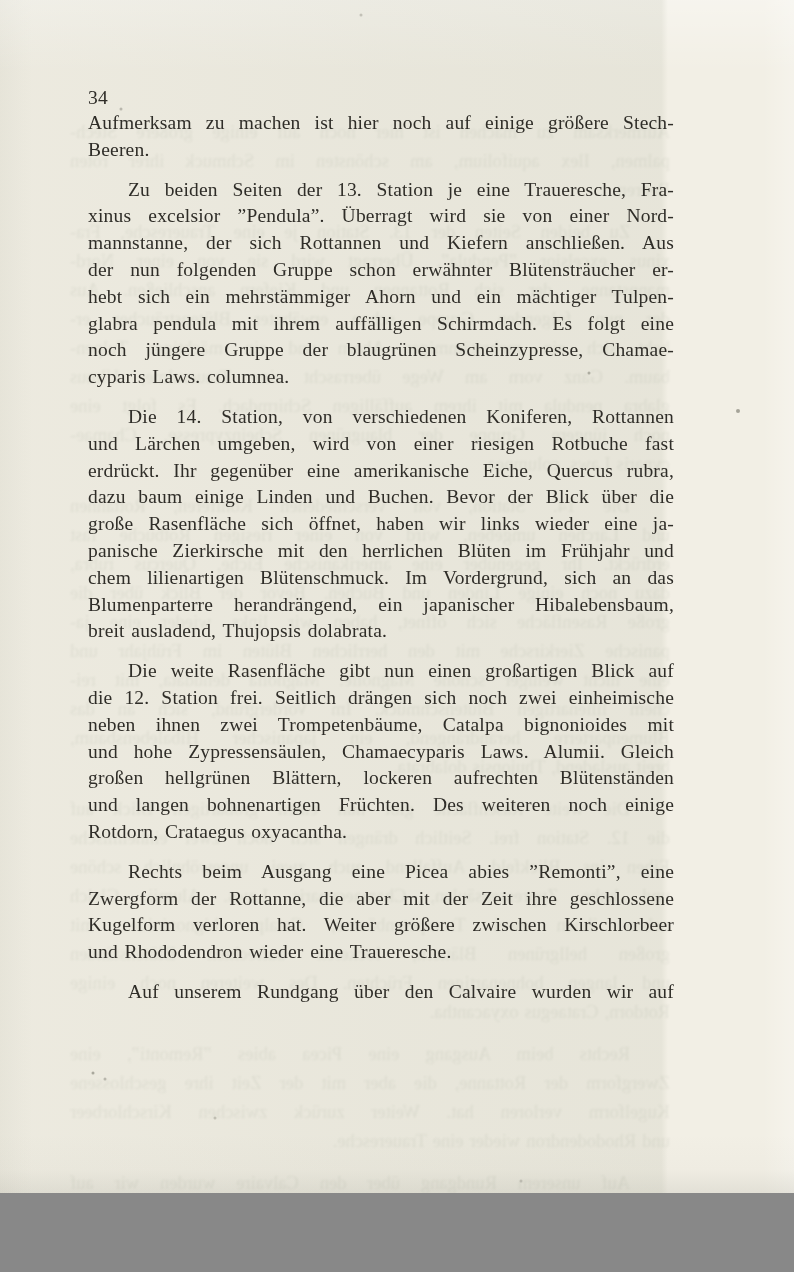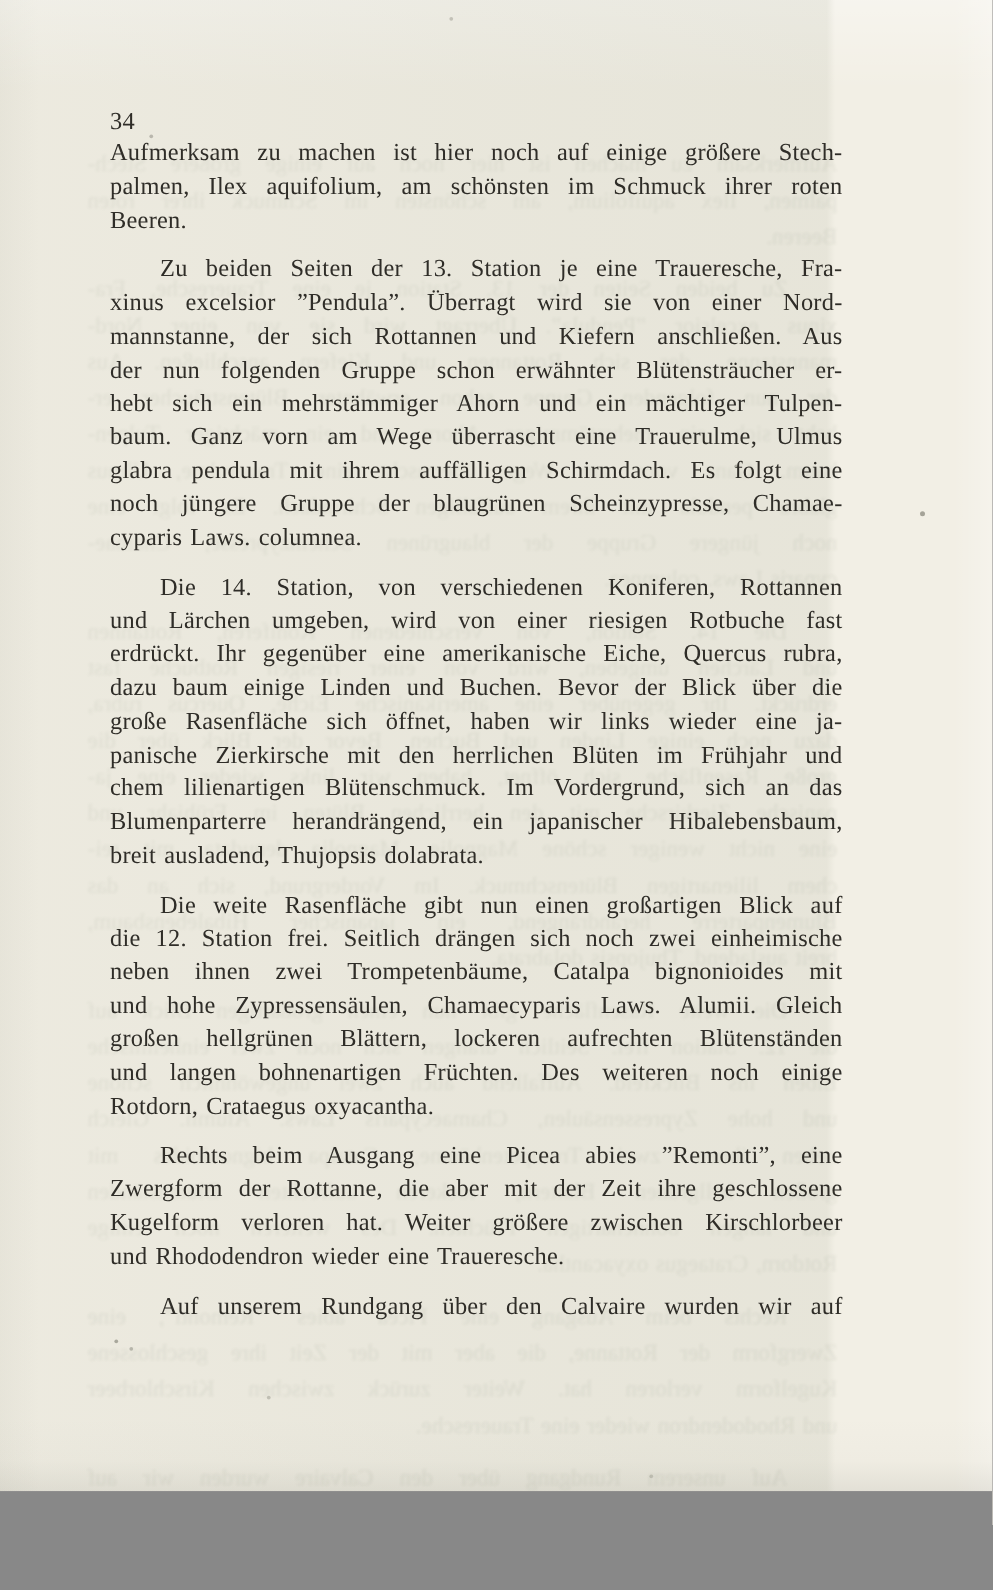--- a/index.html
+++ b/index.html
@@ -155,30 +155,28 @@
           <span class="line">Auf unserem Rundgang über den Calvaire wurden wir auf</span>
         </p>
       </div>
   </div>
 
   <div class="text-block">
     <div class="page-number">34</div>
     <div class="paras">
         <p class="para">
           <span class="line">Aufmerksam zu machen ist hier noch auf einige größere Stech-</span>
-          <span class="line">palmen, Ilex aquifolium, am schönsten im Schmuck ihrer roten</span>
           <span class="line last">Beeren.</span>
         </p>
         <p class="para indent">
           <span class="line">Zu beiden Seiten der 13. Station je eine Traueresche, Fra-</span>
           <span class="line">xinus excelsior ”Pendula”. Überragt wird sie von einer Nord-</span>
           <span class="line">mannstanne, der sich Rottannen und Kiefern anschließen. Aus</span>
           <span class="line">der nun folgenden Gruppe schon erwähnter Blütensträucher er-</span>
           <span class="line">hebt sich ein mehrstämmiger Ahorn und ein mächtiger Tulpen-</span>
-          <span class="line">baum. Ganz vorn am Wege überrascht eine Trauerulme, Ulmus</span>
           <span class="line">glabra pendula mit ihrem auffälligen Schirmdach. Es folgt eine</span>
           <span class="line">noch jüngere Gruppe der blaugrünen Scheinzypresse, Chamae-</span>
           <span class="line last">cyparis Laws. columnea.</span>
         </p>
         <p class="para indent">
           <span class="line">Die 14. Station, von verschiedenen Koniferen, Rottannen</span>
           <span class="line">und Lärchen umgeben, wird von einer riesigen Rotbuche fast</span>
           <span class="line">erdrückt. Ihr gegenüber eine amerikanische Eiche, Quercus rubra,</span>
           <span class="line">dazu baum einige Linden und Buchen. Bevor der Blick über die</span>
           <span class="line">große Rasenfläche sich öffnet, haben wir links wieder eine ja-</span>

